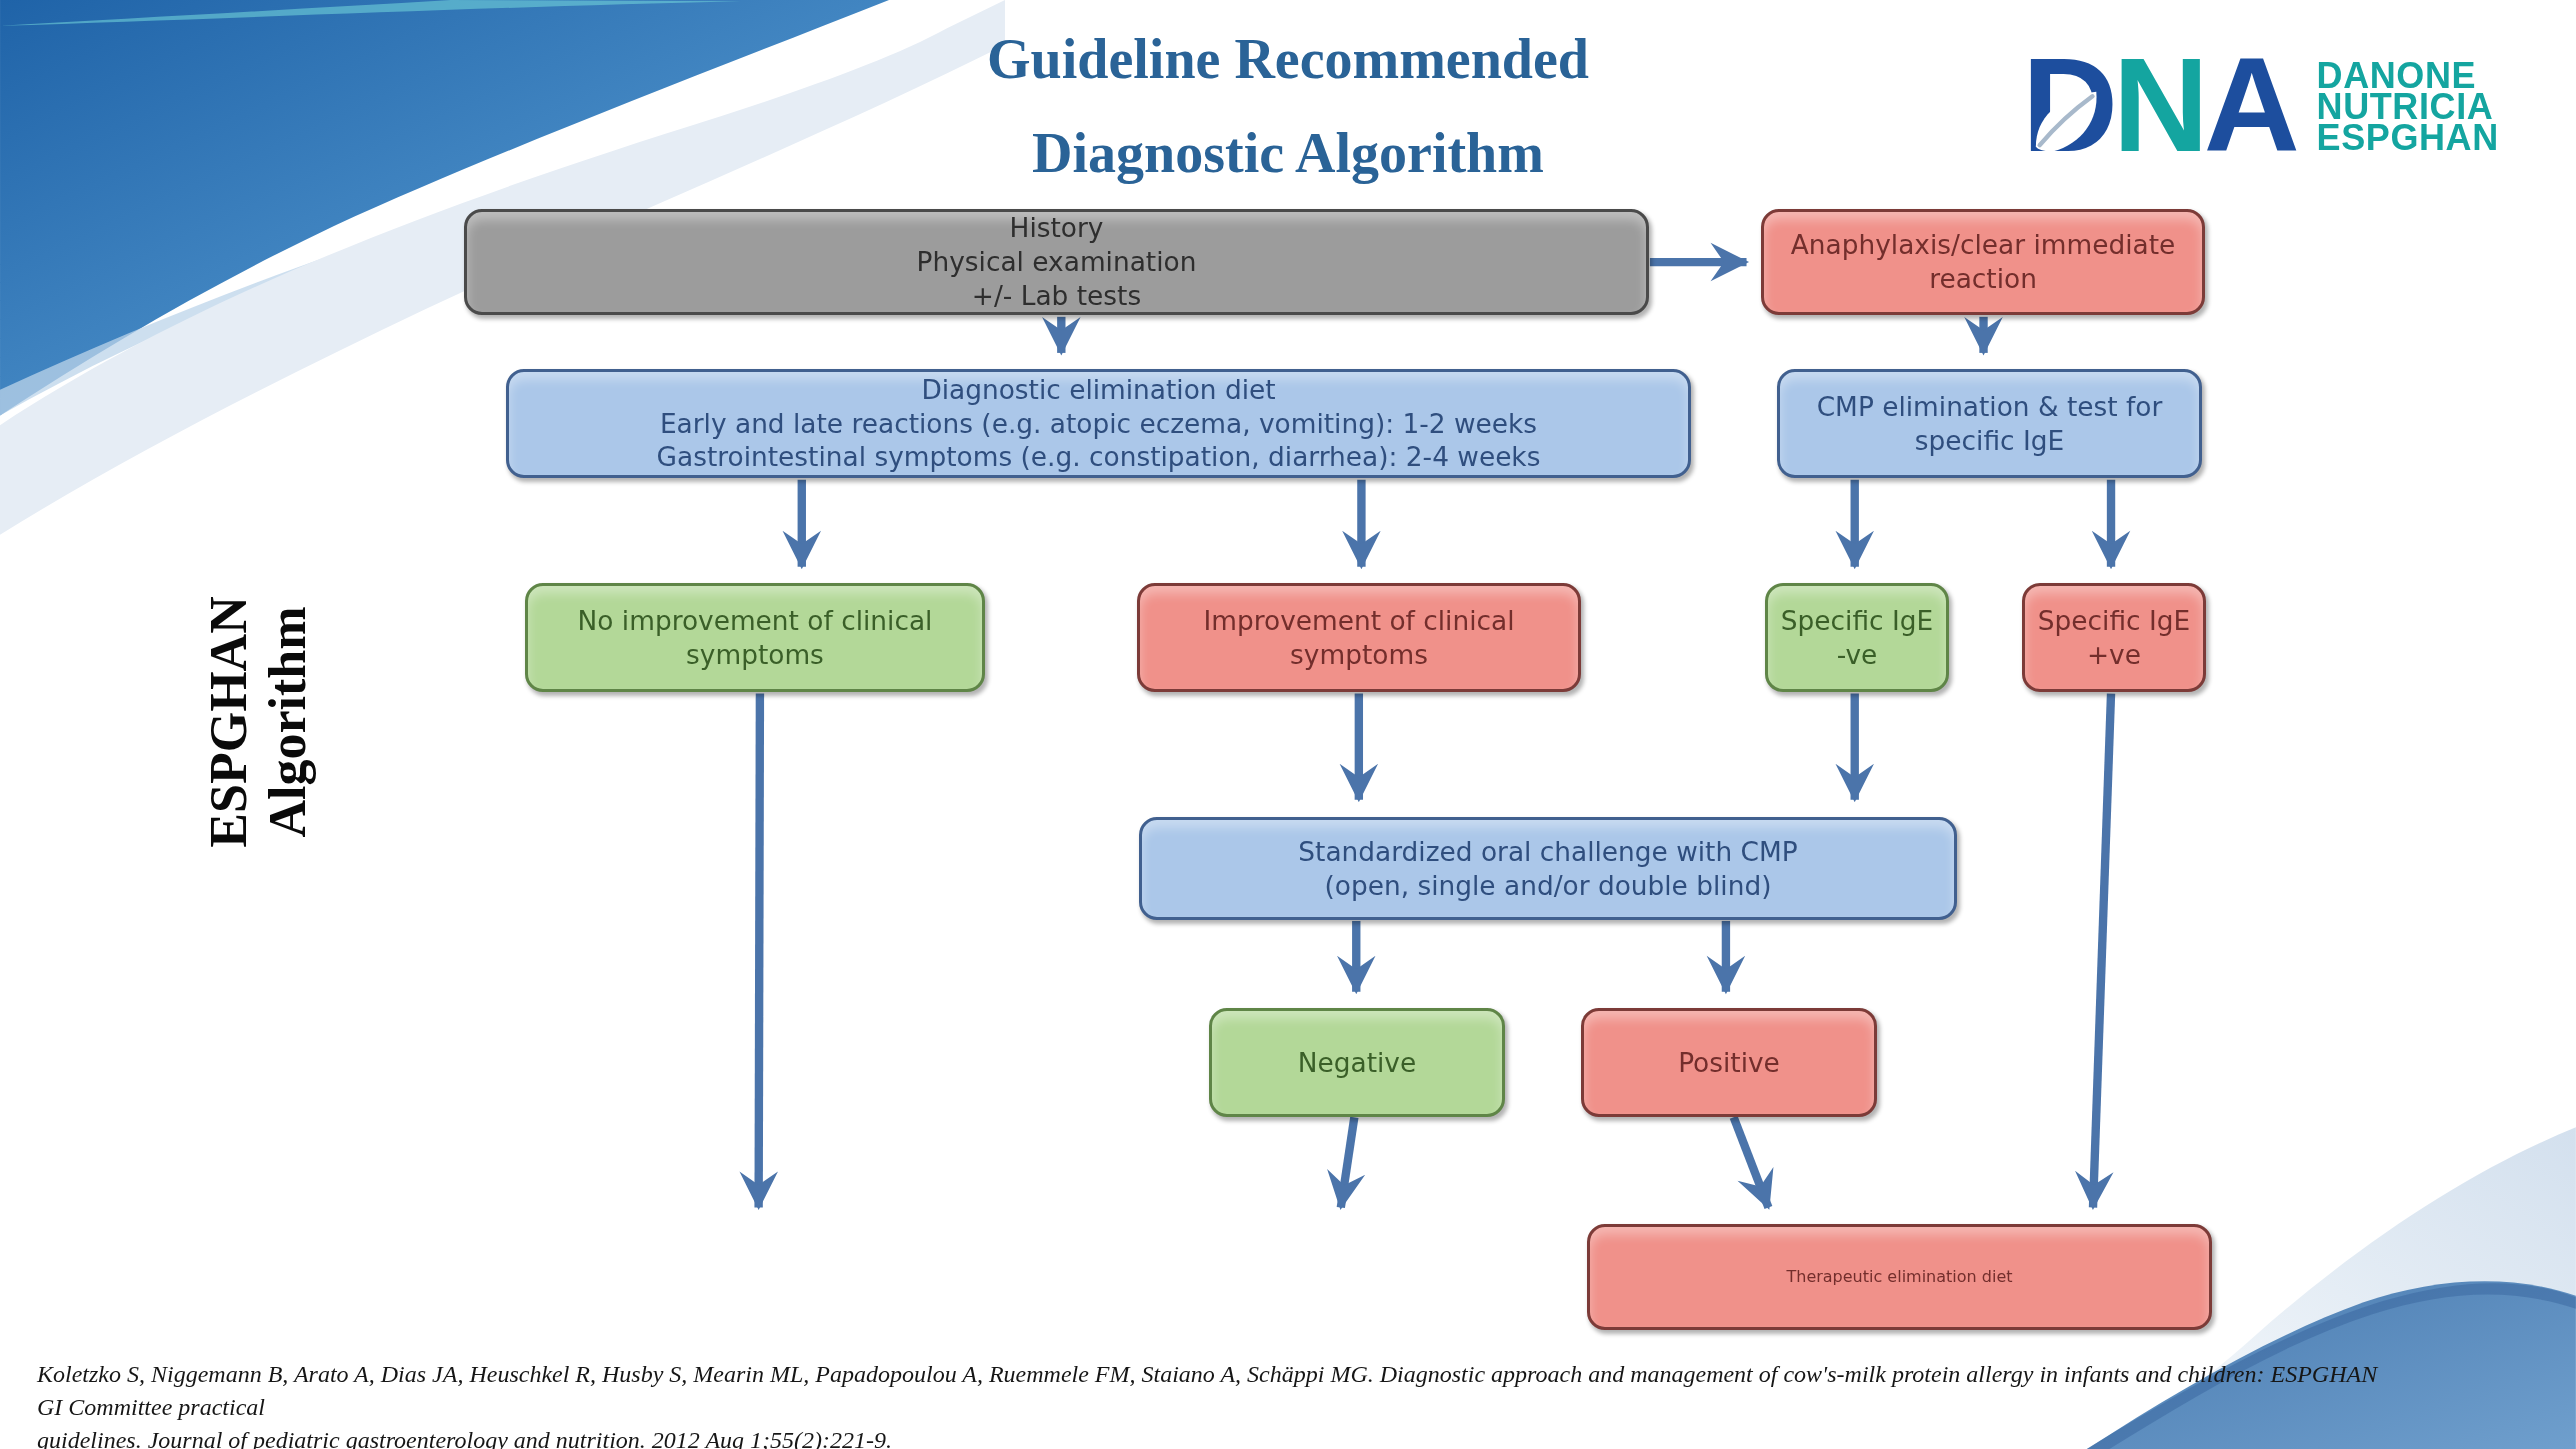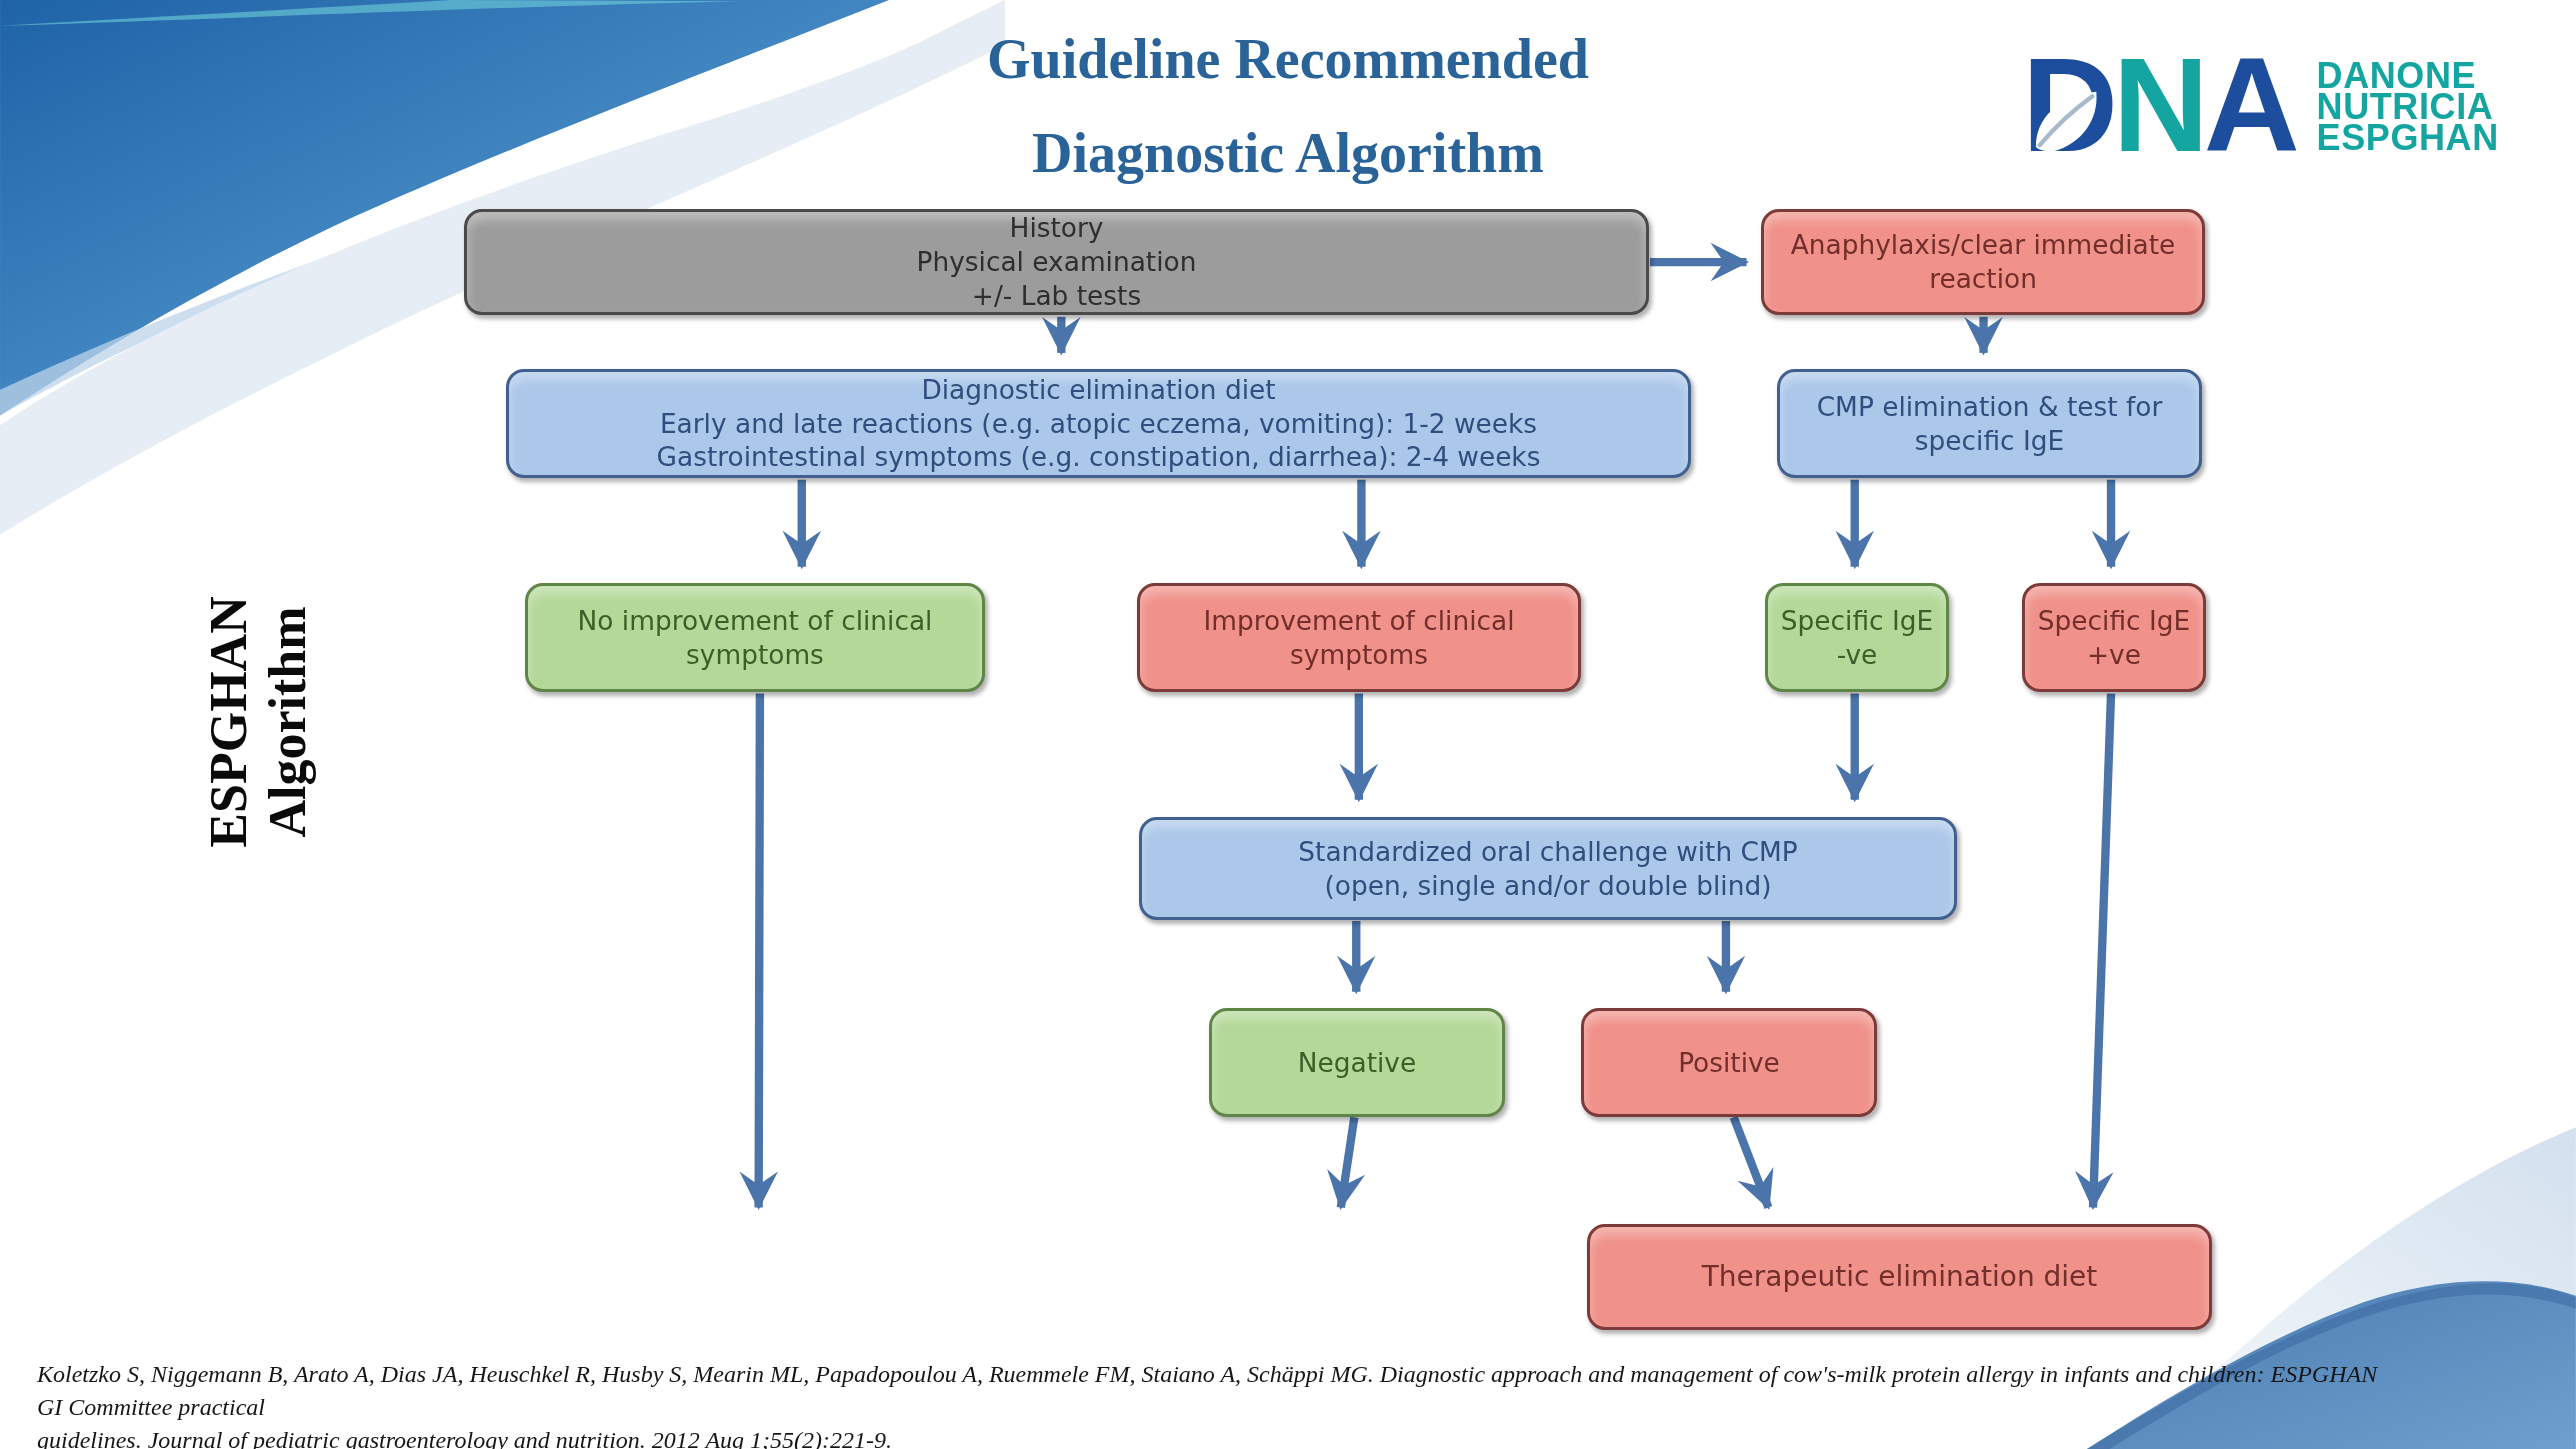--- a/index.html
+++ b/index.html
@@ -65,21 +65,21 @@
   #n-elimdiet    {left:464px;  top:369px;  width:1185px; height:109px;margin-left:42px;}
   #n-cmpelim     {left:1777px; top:369px;  width:425px;  height:109px;}
   #n-noimprove   {left:525px;  top:583px;  width:460px;  height:109px;}
   #n-improve     {left:1137px; top:583px;  width:444px;  height:109px;}
   #n-igeneg      {left:1765px; top:583px;  width:184px;  height:109px;}
   #n-igepos      {left:2022px; top:583px;  width:184px;  height:109px;}
   #n-challenge   {left:1139px; top:817px; width:818px; height:103px;}
   #n-negative    {left:1209px; top:1008px; width:296px;  height:109px;}
   #n-positive    {left:1581px; top:1008px; width:296px;  height:109px;}
   #n-nocmpdiet   {left:528px;  top:1224px; width:963px; height:106px; font-size:28px;}
-  #n-theradiet   {left:1587px; top:1224px; width:625px;  height:106px; font-size:28px;}
+  #n-theradiet   {left:1587px; top:1224px; width:625px;  height:106px; font-size:16px;}
 
   
   #connectors{position:absolute; left:0; top:0; width:2576px; height:1449px;}
   #connectors line{stroke:var(--arrow); stroke-width:13;}
   #connectors marker path{fill:var(--arrow);}
 
   
   #citation{
     position:absolute; left:37px; top:1358px; width:2370px;
     font-family:"Liberation Serif", serif; font-style:italic;

